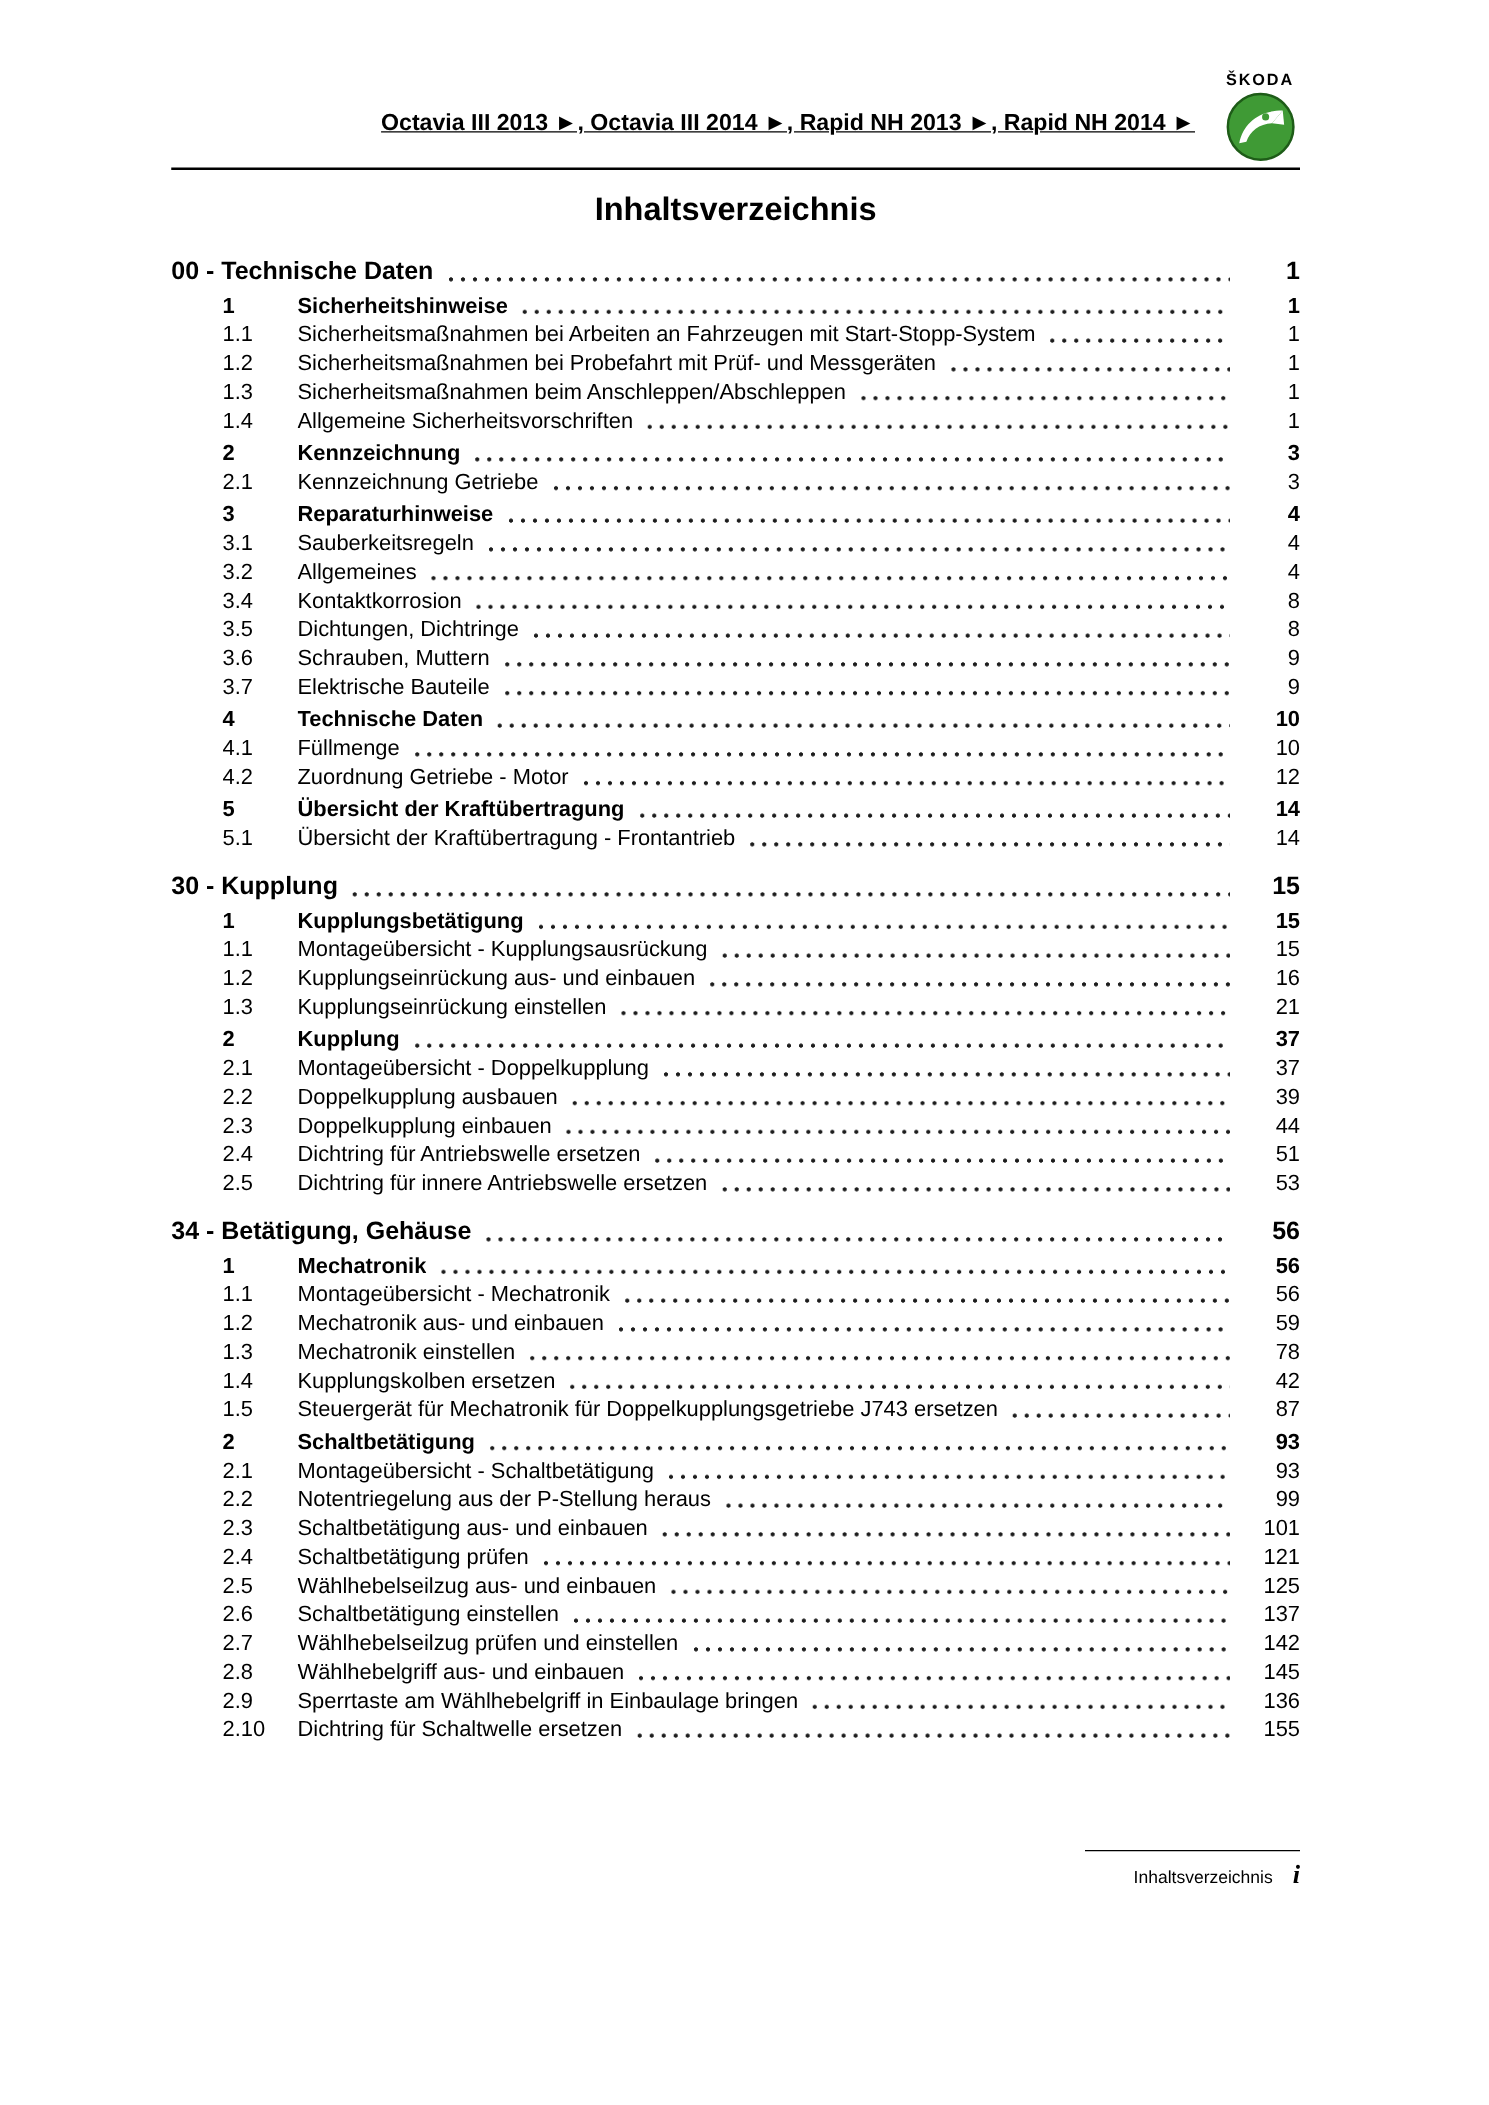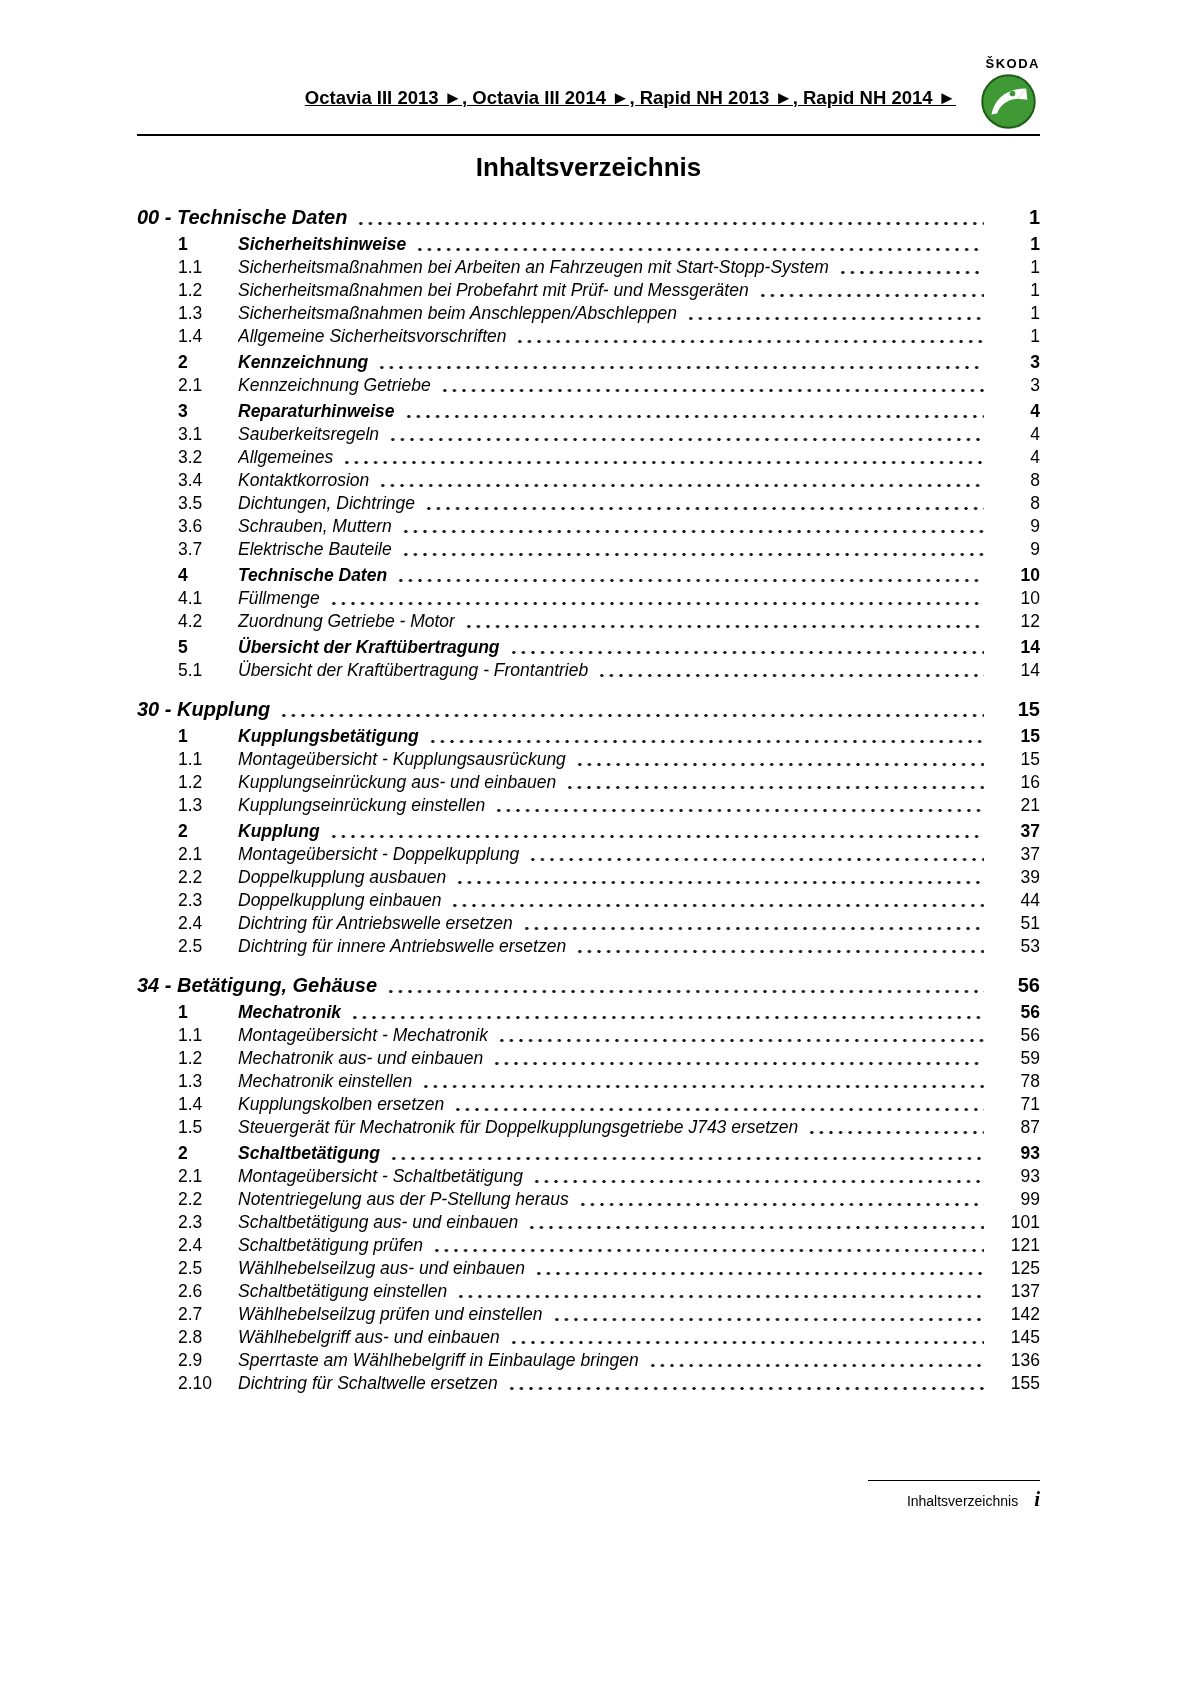--- a/index.html
+++ b/index.html
@@ -47,21 +47,20 @@
   .brand {
     width: 64px;
     flex: 0 0 auto;
     text-align: center;
   }
   .brand-name {
     font-size: 13px;
     font-weight: bold;
     letter-spacing: 1.5px;
     margin-bottom: 2px;
-    text-align: right;
   }
   .brand-badge { width: 57px; height: 57px; display: block; margin: 0 auto; }
   .header-rule {
     border: none;
     border-top: 2.5px solid #000;
     margin-top: 4px;
   }
 
   
   h1.page-title {
@@ -89,21 +88,21 @@
     margin-bottom: 3px;
   }
   .toc-row.sec {
     font-weight: bold;
     margin-top: 3px;
   }
   .toc-row .num {
     flex: 0 0 60px;
     margin-left: 41px;
   }
-  .toc-row .label { flex: 0 1 auto; overflow: hidden; font-style: italic; }
+  .toc-row .label { flex: 0 1 auto; overflow: hidden; }
   .toc-row .leader {
     flex: 1 1 18px;
     min-width: 18px;
     margin: 0 10px 0 9px;
     background-image: radial-gradient(circle, #1c1c1c 1.35px, rgba(0,0,0,0) 1.9px);
     background-size: 9.6px 5px;
     background-repeat: repeat-x;
     background-position: left 0 bottom 4px;
   }
   .toc-row .pg {
@@ -377,21 +376,21 @@
         <div class="toc-row sub">
           <span class="num">1.3</span>
           <span class="label">Mechatronik einstellen</span>
           <span class="leader"></span>
           <span class="pg">78</span>
         </div>
         <div class="toc-row sub">
           <span class="num">1.4</span>
           <span class="label">Kupplungskolben ersetzen</span>
           <span class="leader"></span>
-          <span class="pg">71</span>
+          <span class="pg">42</span>
         </div>
         <div class="toc-row sub">
           <span class="num">1.5</span>
           <span class="label">Steuergerät für Mechatronik für Doppelkupplungsgetriebe J743 ersetzen</span>
           <span class="leader"></span>
           <span class="pg">87</span>
         </div>
         <div class="toc-row sec">
           <span class="num">2</span>
           <span class="label">Schaltbetätigung</span>

